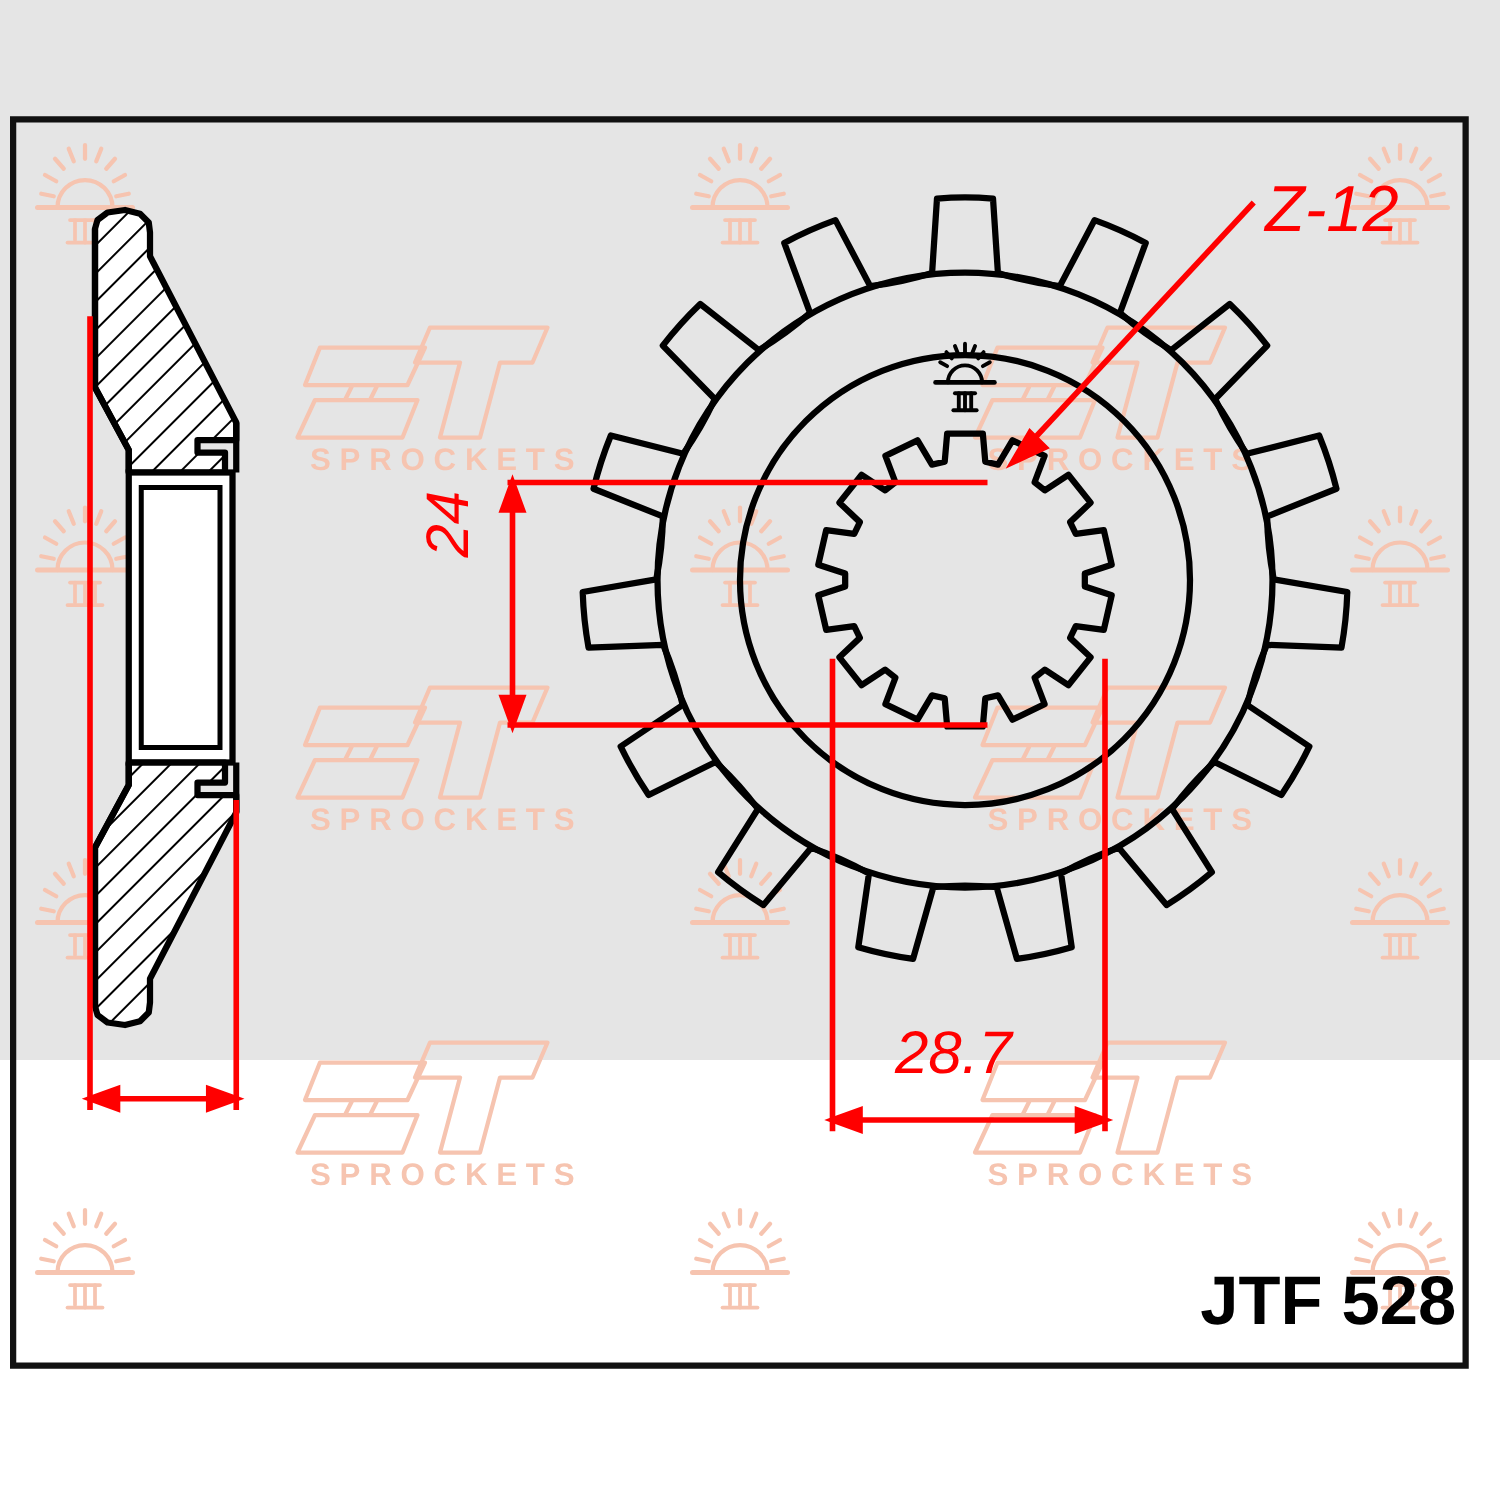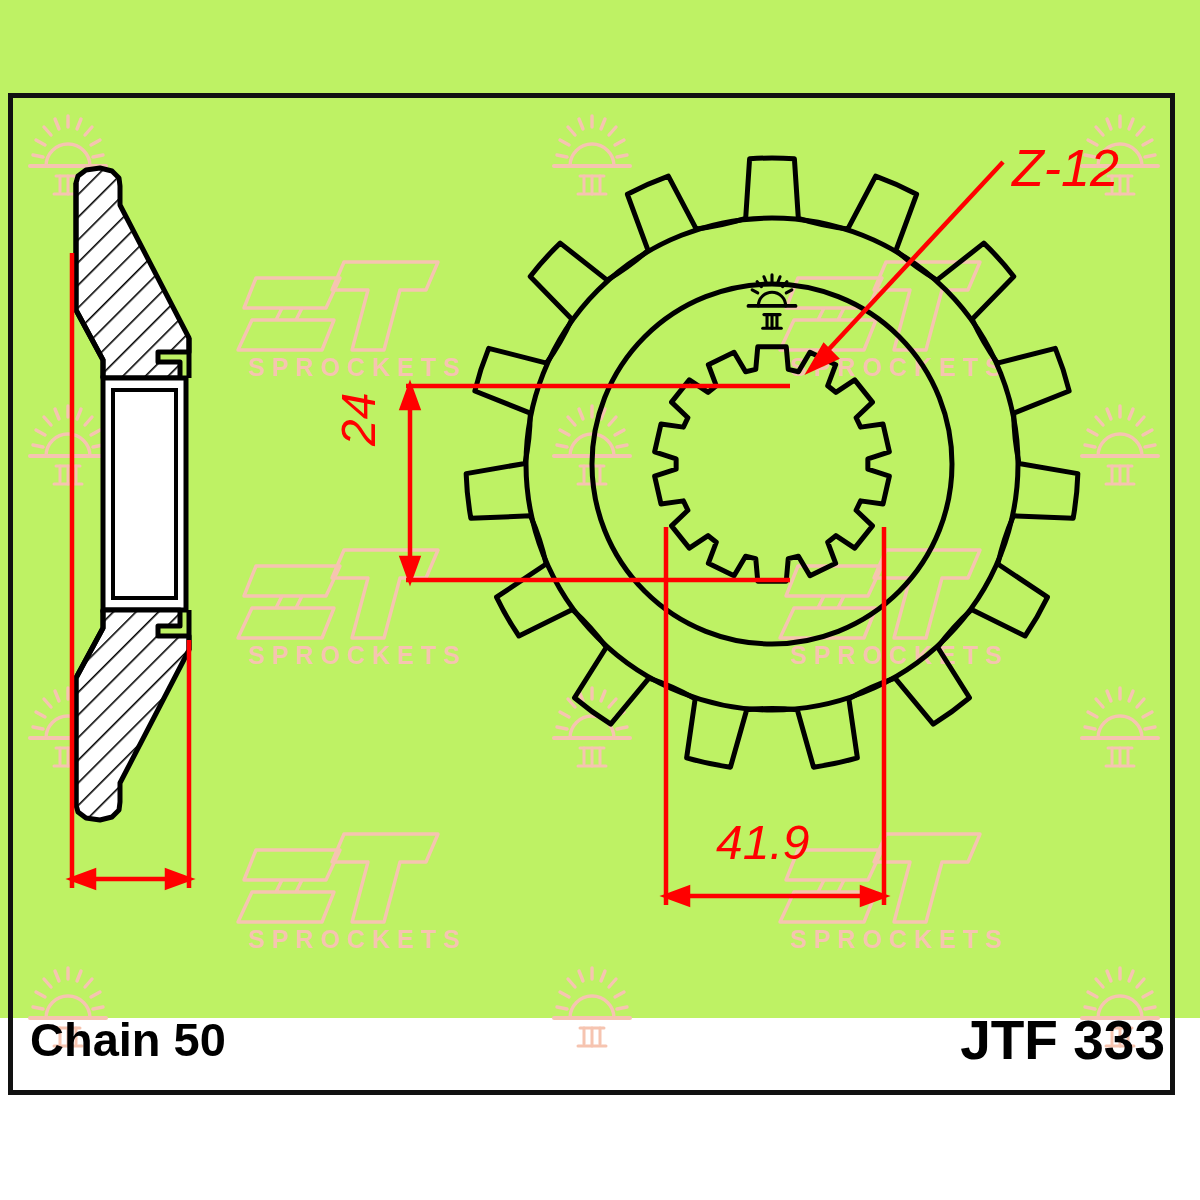--- a/index.html
+++ b/index.html
@@ -1,18 +1,18 @@
 <!DOCTYPE html>
 <html><head>
 <meta charset="utf-8">
 <style>
   html,body{margin:0;padding:0;background:#ffffff;}
   body{width:1200px;height:1200px;overflow:hidden;
        font-family:"Liberation Sans",sans-serif;}
-  #stage{position:relative;width:1200px;height:1018px;background:#bef264;}
+  #stage{position:relative;width:1200px;height:848px;background:#e5e5e5;}
 
   
   .frame{
     position:absolute;
     left:8px; top:93px; width:1167px; height:1002px;
     border:5px solid #111;
     box-sizing:border-box;
     background:transparent;
   }
 
@@ -216,18 +216,17 @@
     </g>
   </svg>
 
   <div class="frame"></div>
 
   <div class="dimtext" id="teeth-label">Z-12</div>
 
 
   <div class="dimtext" id="dim-bore">24</div>
 
-  <div class="dimtext" id="dim-bcd">41.9</div>
-
-  <div class="titletext" id="chain-label">Chain 50</div>
-
-  <div class="titletext" id="part-number">JTF 333</div>
+  <div class="dimtext" id="dim-bcd">28.7</div>
+
+
+  <div class="titletext" id="part-number">JTF 528</div>
 </div>
 
 </body></html>

